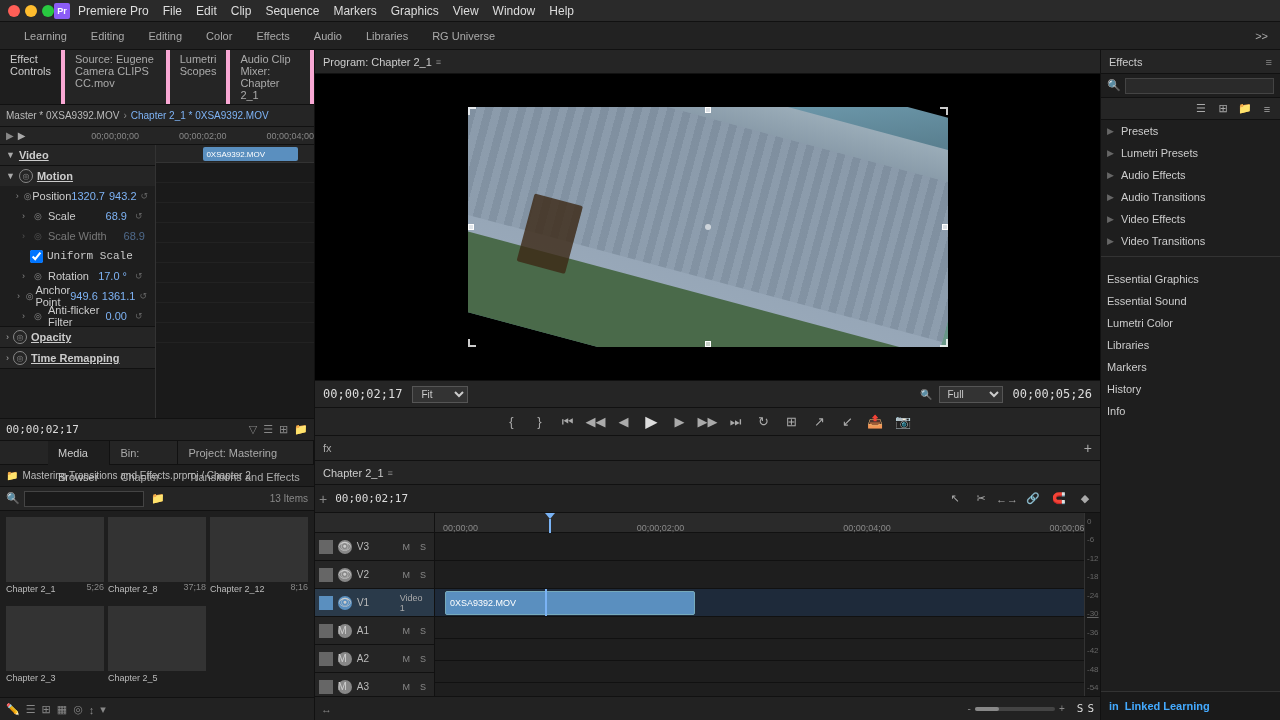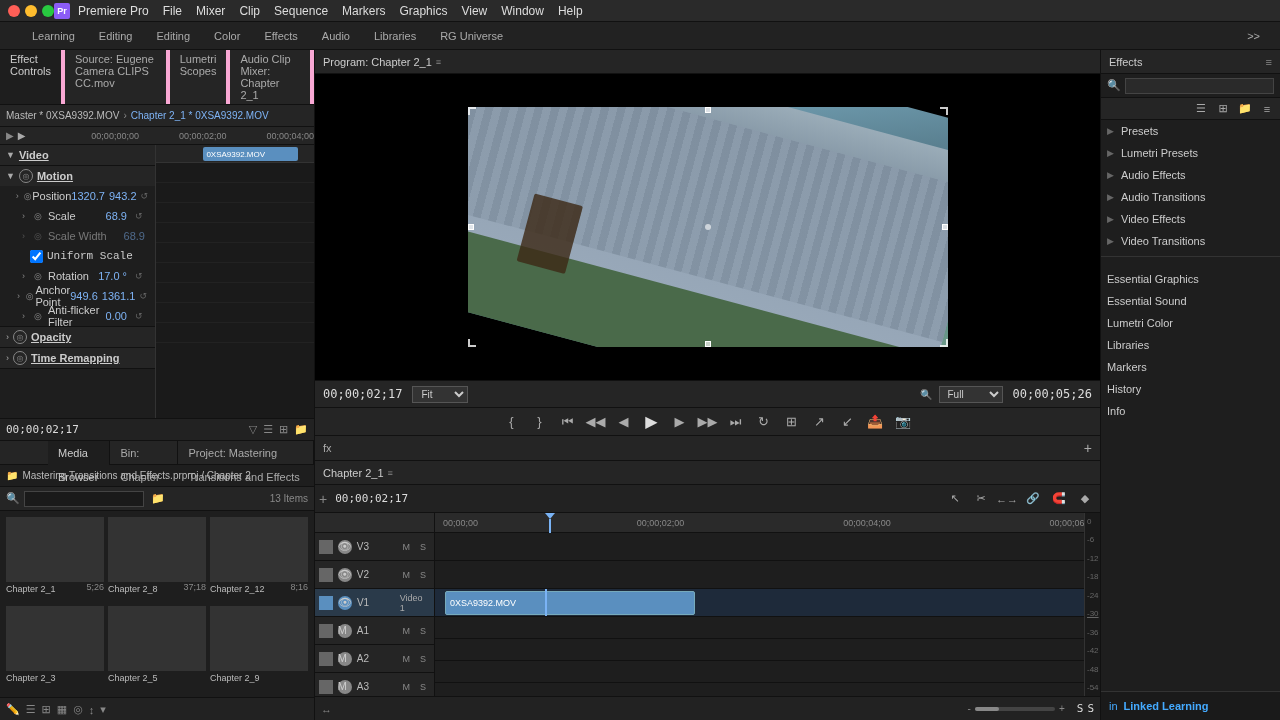--- a/index.html
+++ b/index.html
@@ -11,21 +11,21 @@
     .top-bar .menu-items { display: flex; gap: 14px; font-size: 12px; color: #ddd; }
     .top-bar .menu-items span { cursor: pointer; }
     .top-bar .title { flex: 1; text-align: center; font-size: 10px; color: #999; }
     .top-bar .win-controls { display: flex; gap: 5px; }
     .top-bar .win-btn { width: 12px; height: 12px; border-radius: 50%; }
     .win-btn.close { background: #ff5f57; }
     .win-btn.min { background: #ffbd2e; }
     .win-btn.max { background: #28c940; }
 
     
-    .workspace-tabs { display: flex; align-items: center; background: #222; height: 28px; padding: 0 20px; border-bottom: 1px solid #111; }
+    .workspace-tabs { display: flex; align-items: center; background: #222; height: 28px; padding: 0 12px; border-bottom: 1px solid #111; }
     .workspace-tabs .ws-tab { padding: 0 12px; height: 28px; line-height: 28px; font-size: 11px; color: #aaa; cursor: pointer; }
     .ws-more { margin-left: auto; color: #aaa; cursor: pointer; }
 
     
     .main-layout { display: flex; height: calc(720px - 50px); }
 
     
     .left-panel { width: 315px; display: flex; flex-direction: column; background: #1e1e1e; border-right: 1px solid #111; }
     .panel-tabs { display: flex; background: #252525; border-bottom: 1px solid #111; }
     .panel-tab { padding: 3px 10px; font-size: 11px; color: #aaa; cursor: pointer; border-right: 4px solid #f9a8d4; }
@@ -155,21 +155,21 @@
 <div class="top-bar">
   <div class="win-controls">
     <div class="win-btn close"></div>
     <div class="win-btn min"></div>
     <div class="win-btn max"></div>
   </div>
   <div class="app-icon">Pr</div>
   <div class="menu-items">
     <span>Premiere Pro</span>
     <span>File</span>
-    <span>Mixer</span>
+    <span>Edit</span>
     <span>Clip</span>
     <span>Sequence</span>
     <span>Markers</span>
     <span>Graphics</span>
     <span>View</span>
     <span>Window</span>
     <span>Help</span>
   </div>
 </div>
 
@@ -374,24 +374,20 @@
           <span class="clip-label">Chapter 2_12</span>
           <span class="clip-dur">8;16</span>
         </div>
         <div class="media-item">
           <div class="thumb thumb-4"></div>
           <span class="clip-label">Chapter 2_3</span>
         </div>
         <div class="media-item">
           <div class="thumb thumb-5"></div>
           <span class="clip-label">Chapter 2_5</span>
-        </div>
-        <div class="media-item">
-          <div class="thumb thumb-6"></div>
-          <span class="clip-label">Chapter 2_9</span>
         </div>
       </div>
 
       <div class="bottom-toolbar">
         <span class="btm-btn">✏️</span>
         <span class="btm-btn">☰</span>
         <span class="btm-btn">⊞</span>
         <span class="btm-btn">▦</span>
         <span class="btm-btn">◎</span>
         <span class="btm-btn">↕</span>
@@ -551,21 +547,21 @@
             <div class="track-btn">M</div>
             <div class="track-btn">S</div>
           </div>
 
         </div>
 
         <div class="tl-main">
 
           <div class="tl-ruler">
             <div style="display:flex; align-items:flex-end; height:20px; padding-left:0px; position:relative;">
-              <div style="position:absolute; left:0; right:0; top:0; bottom:0; display:flex; justify-content:space-between; align-items:center; padding:0 8px;">
+              <div style="position:absolute; left:0; right:0; top:0; bottom:0; display:flex; justify-content:space-between; align-items:flex-end; padding:0 8px;">
                 <span style="font-size:9px; color:#888;">00;00;00</span>
                 <span style="font-size:9px; color:#888;">00;00;02;00</span>
                 <span style="font-size:9px; color:#888;">00;00;04;00</span>
                 <span style="font-size:9px; color:#888;">00;00;06;1</span>
               </div>
 
               <div style="position:absolute; left:110px; top:0; bottom:0; display:flex; flex-direction:column; align-items:center;">
                 <div style="width:0; height:0; border-left:5px solid transparent; border-right:5px solid transparent; border-top:6px solid #7ab3f5;"></div>
                 <div style="width:2px; flex:1; background:#7ab3f5;"></div>
               </div>
@@ -681,18 +677,18 @@
       </div>
       <div class="eff-item">
         <span class="eff-label">History</span>
       </div>
       <div class="eff-item">
         <span class="eff-label">Info</span>
       </div>
     </div>
 
     <div style="position:relative; margin-top:auto; padding:8px; background:#1a1a1a; border-top:1px solid #333; display:flex; align-items:center; gap:6px;">
-      <span style="font-size:11px; color:#4af; font-weight:normal;">in</span>
+      <span style="font-size:11px; color:#4af; font-weight:bold;">in</span>
       <span style="font-size:11px; color:#4af; font-weight:bold;">Linked Learning</span>
     </div>
   </div>
 
 </div>
 
 </body></html>

